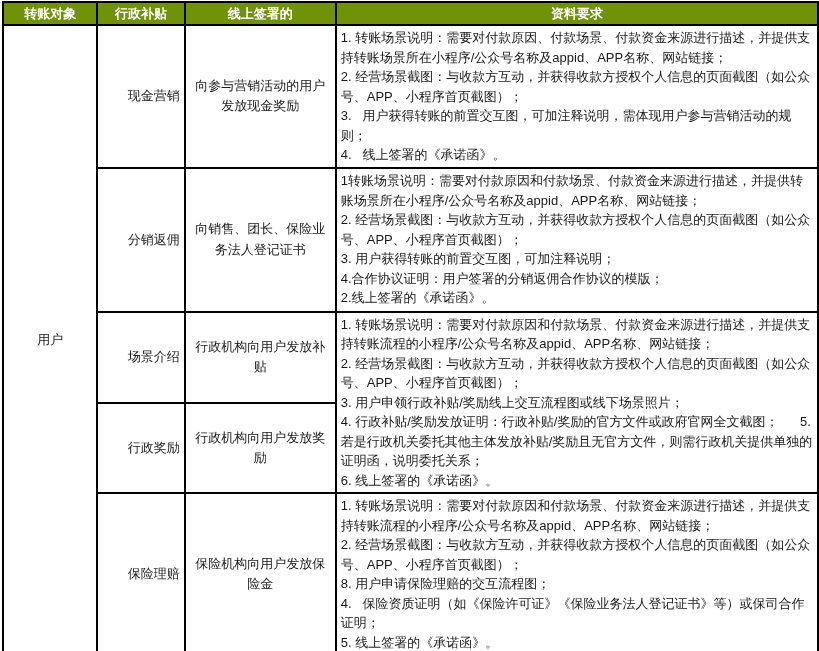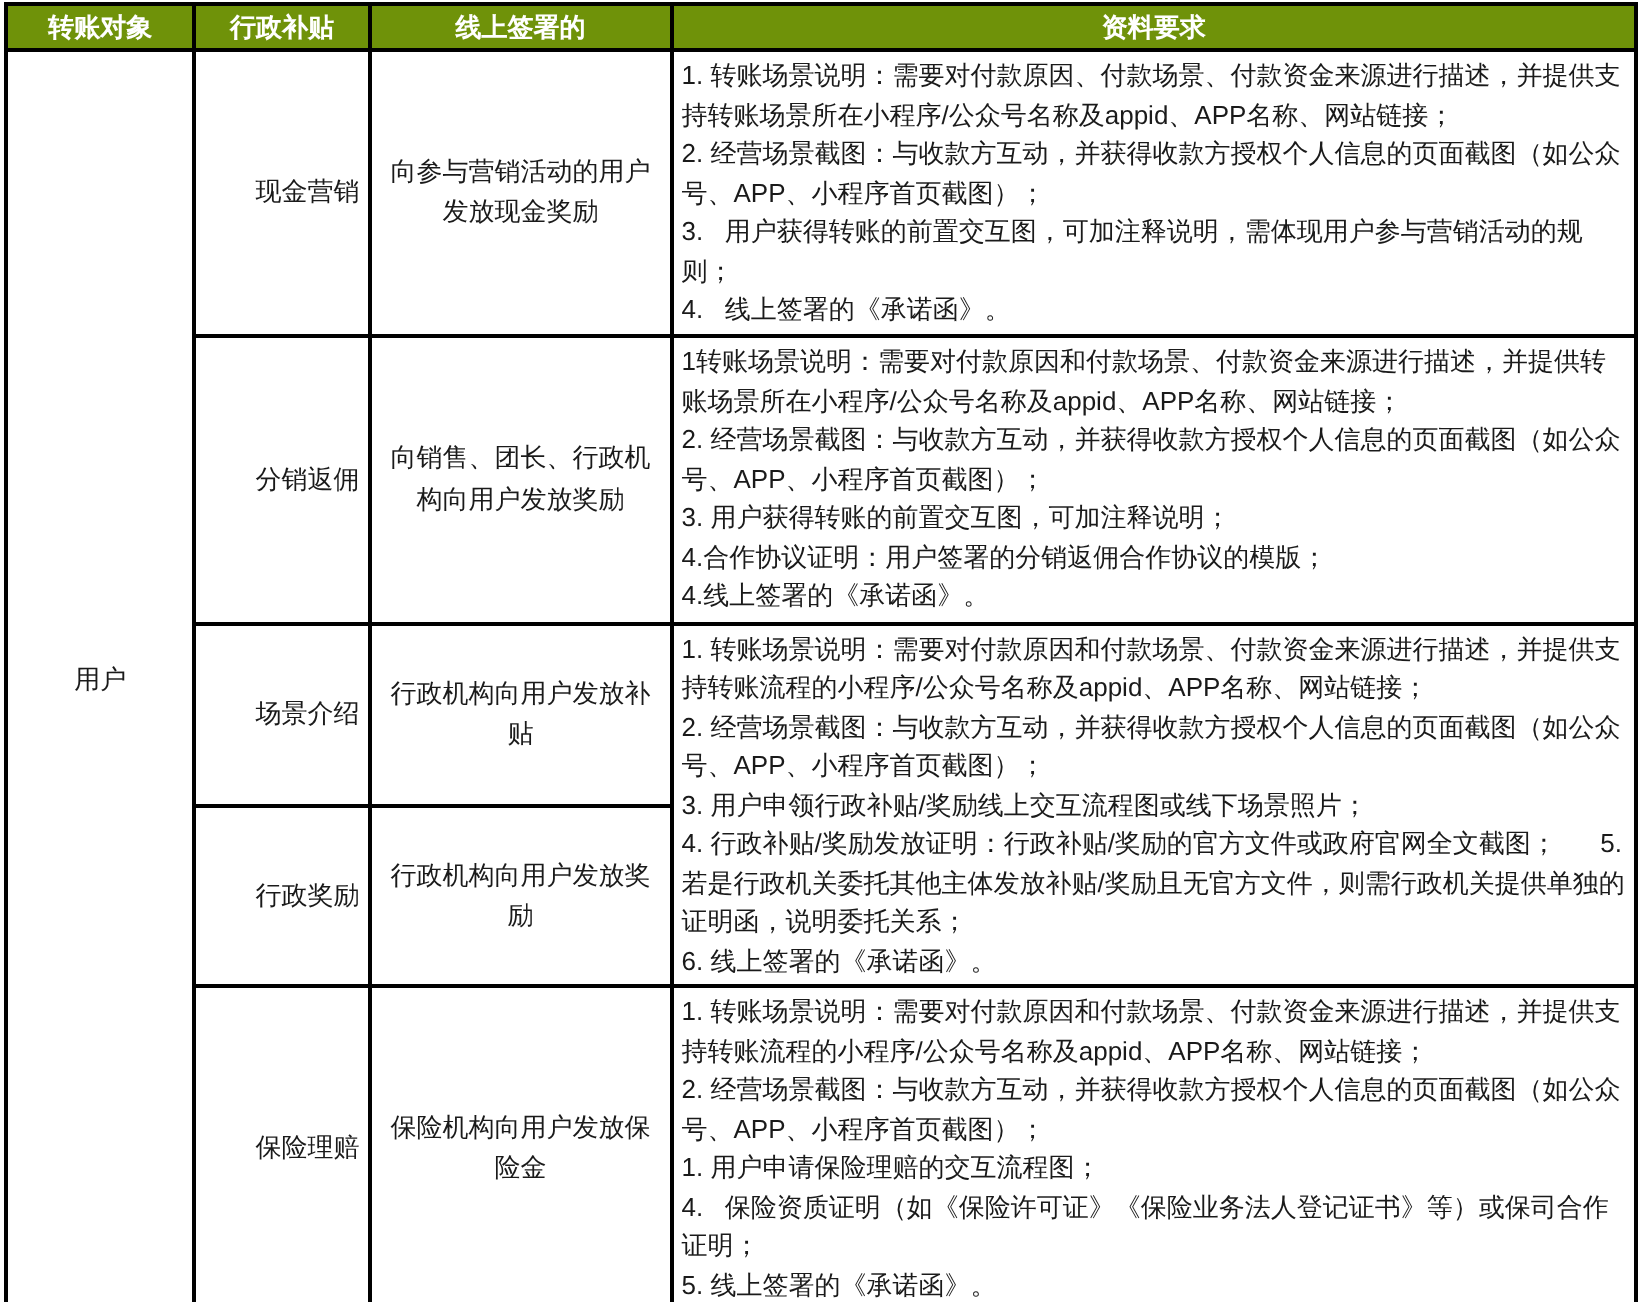--- a/index.html
+++ b/index.html
@@ -94,27 +94,27 @@
         <td class="col-intro">向参与营销活动的用户发放现金奖励</td>
         <td class="col-req">
           <div class="req-line">1. 转账场景说明：需要对付款原因、付款场景、付款资金来源进行描述，并提供支持转账场景所在小程序/公众号名称及appid、APP名称、网站链接；</div>
           <div class="req-line">2. 经营场景截图：与收款方互动，并获得收款方授权个人信息的页面截图（如公众号、APP、小程序首页截图）；</div>
           <div class="req-line">3.   用户获得转账的前置交互图，可加注释说明，需体现用户参与营销活动的规则；</div>
           <div class="req-line">4.   线上签署的《承诺函》。</div>
         </td>
       </tr>
       <tr class="r2">
         <td class="col-name">分销返佣</td>
-        <td class="col-intro">向销售、团长、行政机构向用户发放奖励</td>
+        <td class="col-intro">向销售、团长、保险业务法人登记证书</td>
         <td class="col-req">
           <div class="req-line">1转账场景说明：需要对付款原因和付款场景、付款资金来源进行描述，并提供转账场景所在小程序/公众号名称及appid、APP名称、网站链接；</div>
           <div class="req-line">2. 经营场景截图：与收款方互动，并获得收款方授权个人信息的页面截图（如公众号、APP、小程序首页截图）；</div>
           <div class="req-line">3. 用户获得转账的前置交互图，可加注释说明；</div>
           <div class="req-line">4.合作协议证明：用户签署的分销返佣合作协议的模版；</div>
-          <div class="req-line">4.线上签署的《承诺函》。</div>
+          <div class="req-line">2.线上签署的《承诺函》。</div>
         </td>
       </tr>
       <tr class="r3">
         <td class="col-name">场景介绍</td>
         <td class="col-intro">行政机构向用户发放补贴</td>
         <td class="col-req" rowspan="2">
           <div class="req-line">1. 转账场景说明：需要对付款原因和付款场景、付款资金来源进行描述，并提供支持转账流程的小程序/公众号名称及appid、APP名称、网站链接；</div>
           <div class="req-line">2. 经营场景截图：与收款方互动，并获得收款方授权个人信息的页面截图（如公众号、APP、小程序首页截图）；</div>
           <div class="req-line">3. 用户申领行政补贴/奖励线上交互流程图或线下场景照片；</div>
           <div class="req-line">4. 行政补贴/奖励发放证明：行政补贴/奖励的官方文件或政府官网全文截图；      5. 若是行政机关委托其他主体发放补贴/奖励且无官方文件，则需行政机关提供单独的证明函，说明委托关系；</div>
@@ -124,21 +124,21 @@
       <tr class="r4">
         <td class="col-name">行政奖励</td>
         <td class="col-intro">行政机构向用户发放奖励</td>
       </tr>
       <tr class="r5">
         <td class="col-name">保险理赔</td>
         <td class="col-intro">保险机构向用户发放保险金</td>
         <td class="col-req">
           <div class="req-line">1. 转账场景说明：需要对付款原因和付款场景、付款资金来源进行描述，并提供支持转账流程的小程序/公众号名称及appid、APP名称、网站链接；</div>
           <div class="req-line">2. 经营场景截图：与收款方互动，并获得收款方授权个人信息的页面截图（如公众号、APP、小程序首页截图）；</div>
-          <div class="req-line">1. 用户申请保险理赔的交互流程图；</div>
+          <div class="req-line">8. 用户申请保险理赔的交互流程图；</div>
           <div class="req-line">4.   保险资质证明（如《保险许可证》《保险业务法人登记证书》等）或保司合作证明；</div>
           <div class="req-line">5. 线上签署的《承诺函》。</div>
         </td>
       </tr>
 
     </tbody>
   </table>
 </div>
 
 </body></html>

